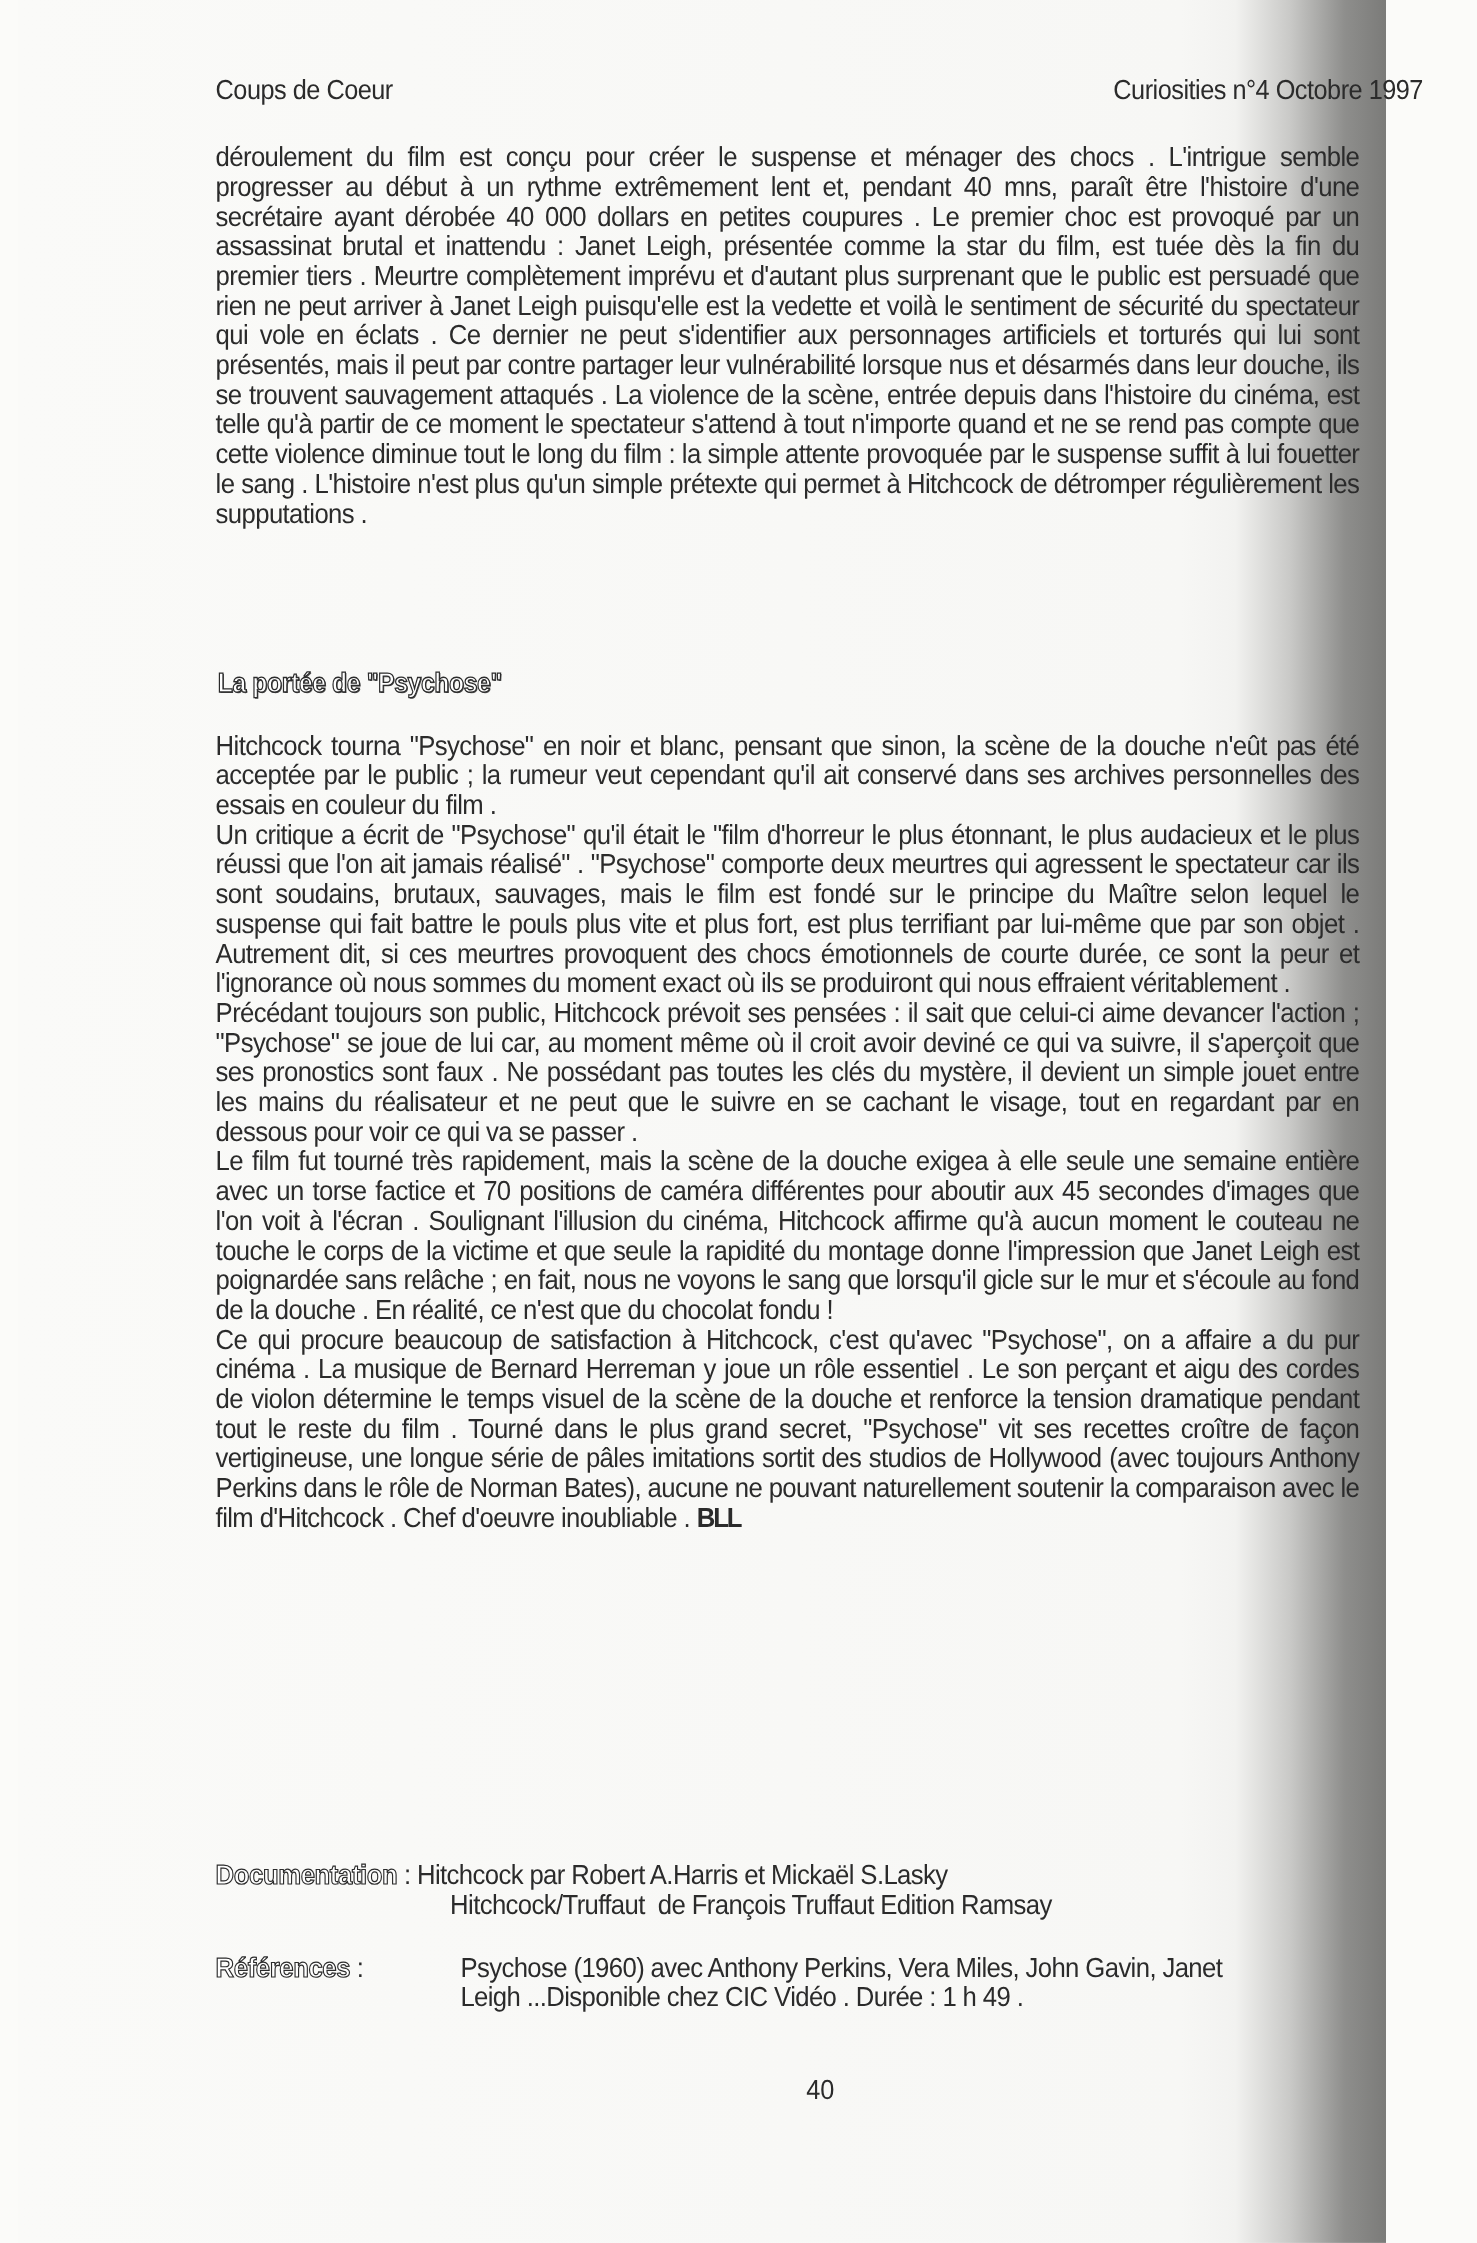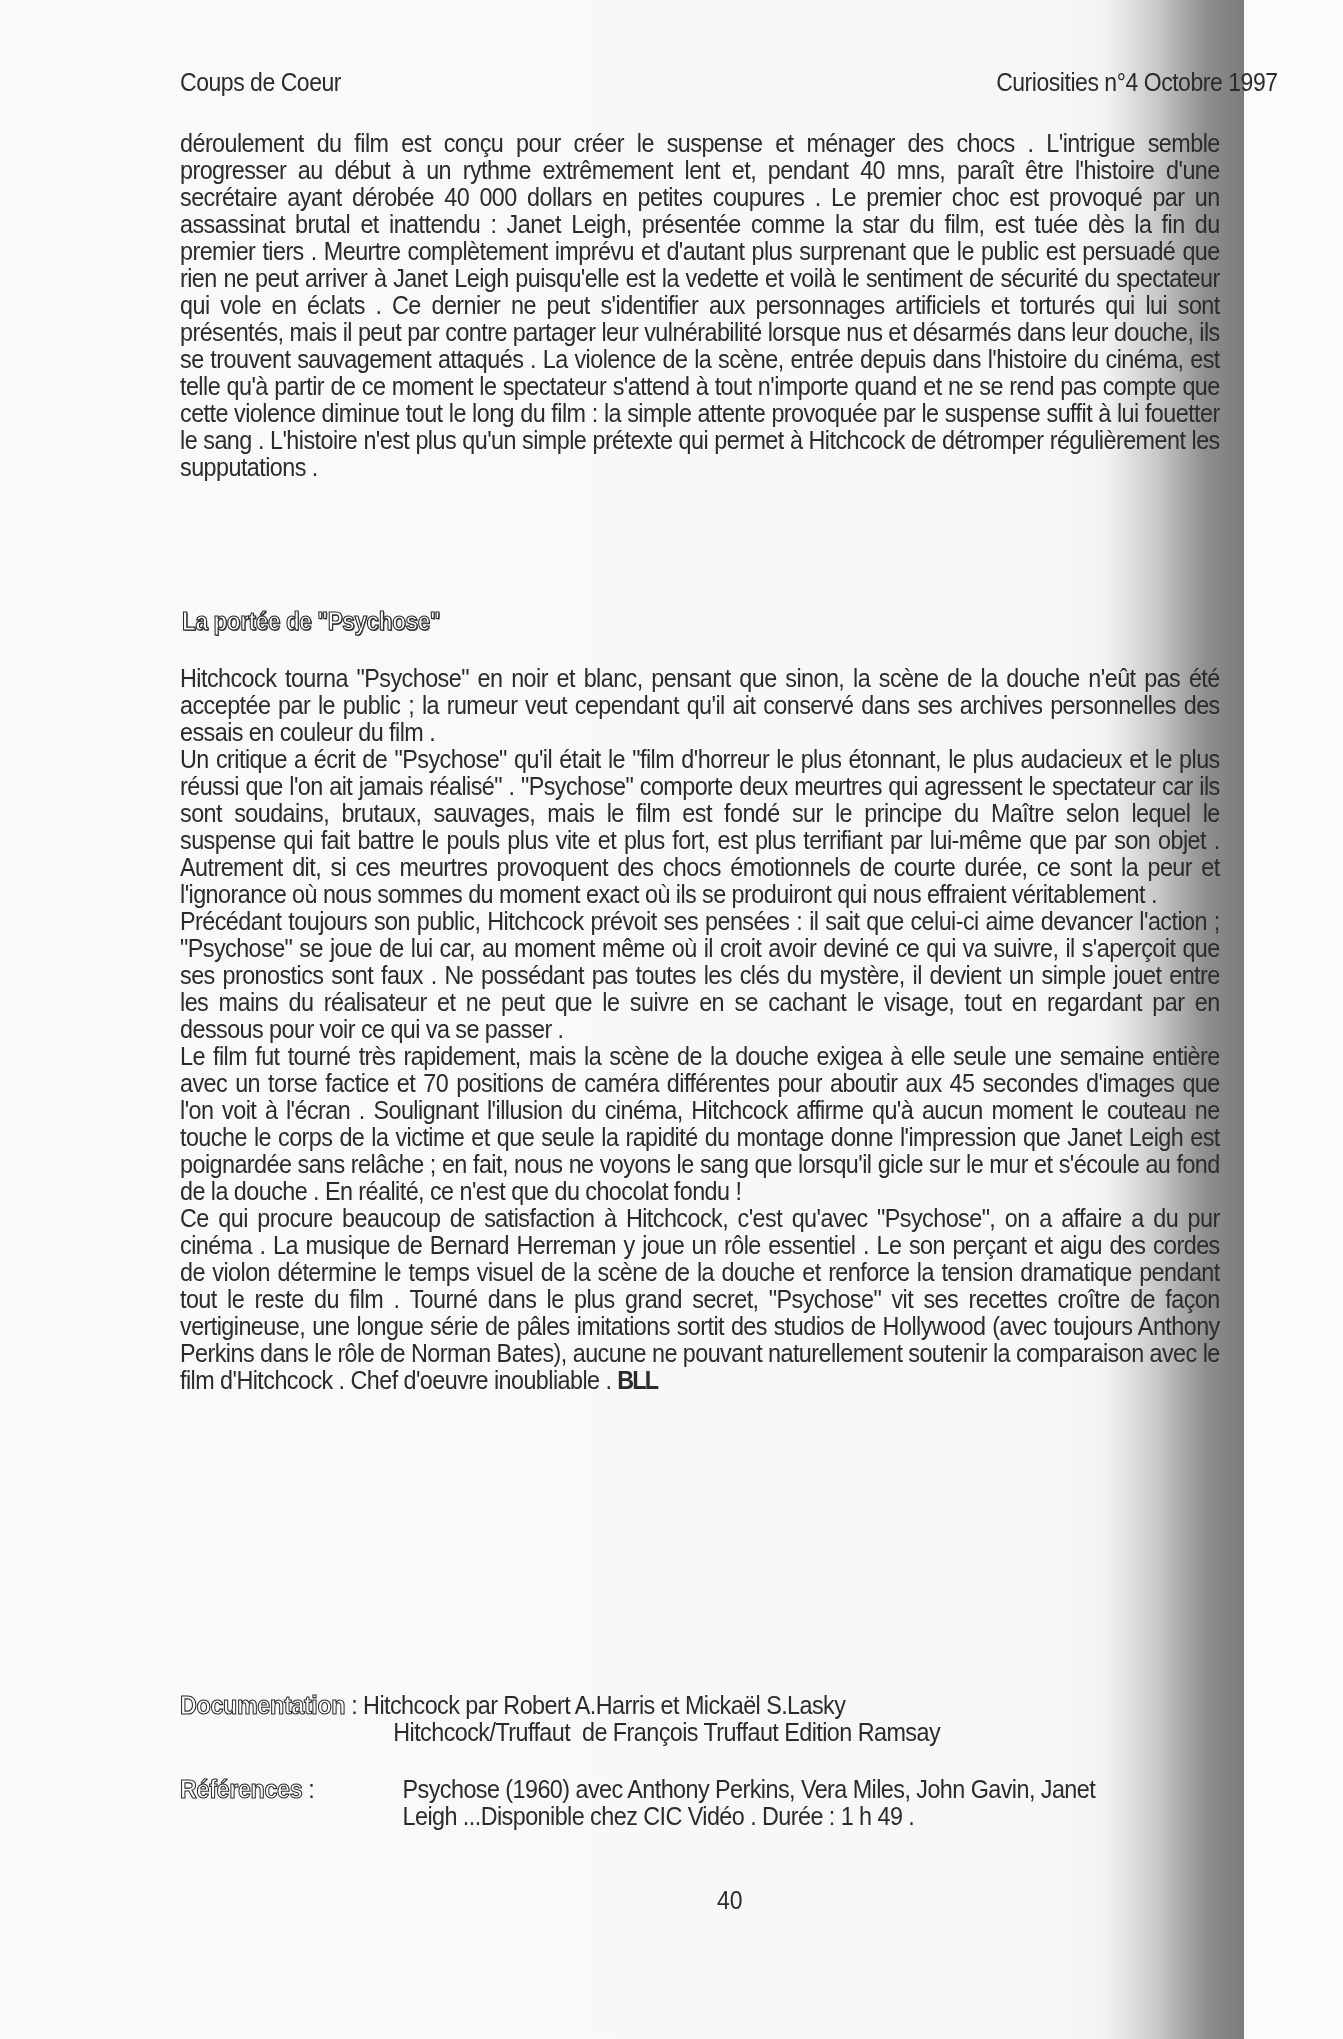--- a/index.html
+++ b/index.html
@@ -4,21 +4,21 @@
 <style>
   html, body { margin: 0; padding: 0; }
   body {
     width: 1343px; height: 2039px; overflow: hidden;
     background: #fbfbf9;
     font-family: "Liberation Sans", sans-serif;
     color: #2b2b2b;
     position: relative;
   }
   .page {
-    position: absolute; left: 0; top: 0; width: 1244px; height: 2039px;
+    position: absolute; left: 16px; top: 0; width: 1244px; height: 2039px;
     background: linear-gradient(to right, #fafaf8 0%, #f7f7f5 85%, #f2f2f0 89%, #c9c9c7 93%, #8e8e8c 97%, #7b7b79 100%);
   }
   .header {
     position: absolute; top: 68px; left: 180px; width: 1103px;
     display: flex; justify-content: space-between;
     font-size: 25px; letter-spacing: -0.5px;
     transform: scaleX(0.92); transform-origin: left top;
   }
   .header .right { margin-right: -90px; }
   .text {

